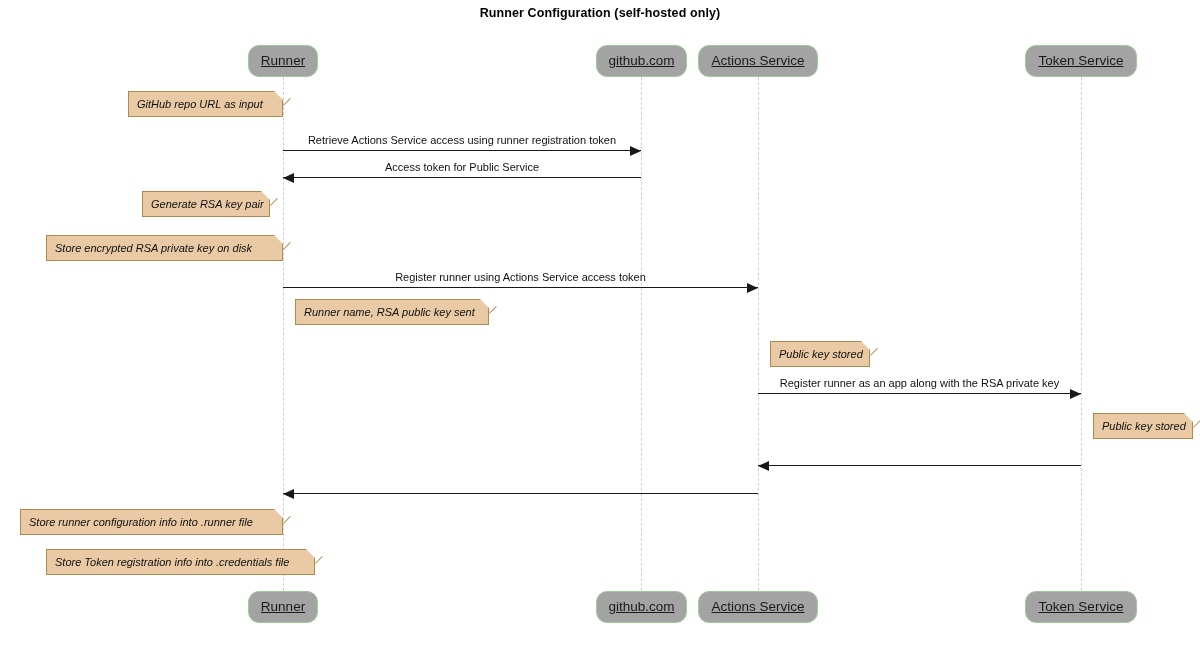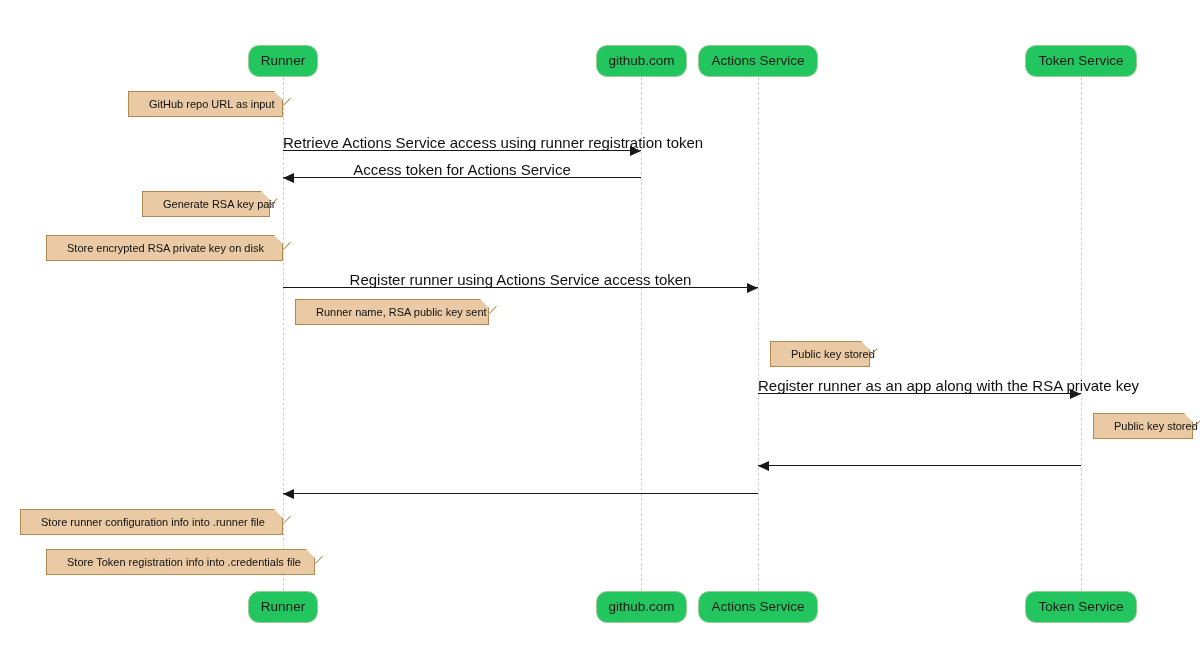--- a/index.html
+++ b/index.html
@@ -33,41 +33,43 @@
     letter-spacing: 0.1px;
   }
   .lifeline {
     position: absolute;
     width: 0;
     border-left: 1px dashed #d0d0d0;
   }
   .participant {
     position: absolute;
     box-sizing: border-box;
-    background: #22c55e;
+    background: #a3a3a3;
     border: 1px solid #9ccc96;
     border-radius: 11px;
     height: 32px;
     line-height: 30px;
     text-align: center;
     font-size: 13.5px;
     color: #1a1a1a;
     white-space: nowrap;
+    text-decoration: underline;
   }
   .note {
     position: absolute;
     box-sizing: border-box;
     background: #e9caa4;
     border: 1px solid #b0894f;
     height: 26px;
     line-height: 24px;
     font-size: 11px;
     color: #101010;
-    padding: 0 20px;
+    padding: 0 8px;
     white-space: nowrap;
+    font-style: italic;
   }
   .note::after {
     content: "";
     position: absolute;
     right: -1px;
     top: -1px;
     width: 0;
     height: 0;
     border-left: 9px solid transparent;
     border-top: 9px solid #ffffff;
@@ -99,48 +101,49 @@
     border-bottom: 5px solid transparent;
     border-left: 11px solid #181818;
   }
   .arrow-head.left {
     border-top: 5px solid transparent;
     border-bottom: 5px solid transparent;
     border-right: 11px solid #181818;
   }
   .msg-label {
     position: absolute;
-    font-size: 15px;
+    font-size: 11px;
     color: #101010;
     white-space: nowrap;
     text-align: center;
   }
 </style>
 </head>
 <body>
 
 <div id="diagram">
+  <div class="title">Runner Configuration (self-hosted only)</div>
 <div class="lifeline" style="left: 283px; top: 77px; height: 514px;"></div>
     <div class="lifeline" style="left: 641px; top: 77px; height: 514px;"></div>
     <div class="lifeline" style="left: 758px; top: 77px; height: 514px;"></div>
     <div class="lifeline" style="left: 1081px; top: 77px; height: 514px;"></div>
     <div class="participant" style="left: 248px; top: 45px; width: 70px;"><span>Runner</span></div>
     <div class="participant" style="left: 596px; top: 45px; width: 91px;"><span>github.com</span></div>
     <div class="participant" style="left: 698px; top: 45px; width: 120px;"><span>Actions Service</span></div>
     <div class="participant" style="left: 1025px; top: 45px; width: 112px;"><span>Token Service</span></div>
     <div class="participant" style="left: 248px; top: 591px; width: 70px;"><span>Runner</span></div>
     <div class="participant" style="left: 596px; top: 591px; width: 91px;"><span>github.com</span></div>
     <div class="participant" style="left: 698px; top: 591px; width: 120px;"><span>Actions Service</span></div>
     <div class="participant" style="left: 1025px; top: 591px; width: 112px;"><span>Token Service</span></div>
     <div class="msg-line" style="left: 283px; top: 150px; width: 358px;"></div>
     <div class="arrow-head right" style="top: 146px; left: 630px;"></div>
     <div class="msg-label" style="left: 283px; width: 358px; top: 134px;">Retrieve Actions Service access using runner registration token</div>
     <div class="msg-line" style="left: 283px; top: 177px; width: 358px;"></div>
     <div class="arrow-head left" style="top: 173px; left: 283px;"></div>
-    <div class="msg-label" style="left: 283px; width: 358px; top: 161px;">Access token for Actions Service</div>
+    <div class="msg-label" style="left: 283px; width: 358px; top: 161px;">Access token for Public Service</div>
     <div class="msg-line" style="left: 283px; top: 287px; width: 475px;"></div>
     <div class="arrow-head right" style="top: 283px; left: 747px;"></div>
     <div class="msg-label" style="left: 283px; width: 475px; top: 271px;">Register runner using Actions Service access token</div>
     <div class="msg-line" style="left: 758px; top: 393px; width: 323px;"></div>
     <div class="arrow-head right" style="top: 389px; left: 1070px;"></div>
     <div class="msg-label" style="left: 758px; width: 323px; top: 377px;">Register runner as an app along with the RSA private key</div>
     <div class="msg-line" style="left: 758px; top: 465px; width: 323px;"></div>
     <div class="arrow-head left" style="top: 461px; left: 758px;"></div>
     <div class="msg-line" style="left: 283px; top: 493px; width: 475px;"></div>
     <div class="arrow-head left" style="top: 489px; left: 283px;"></div>

